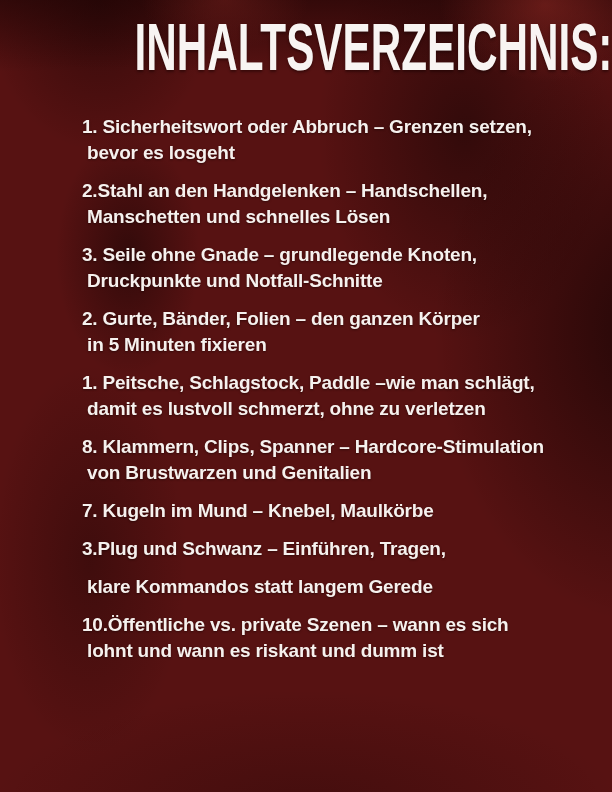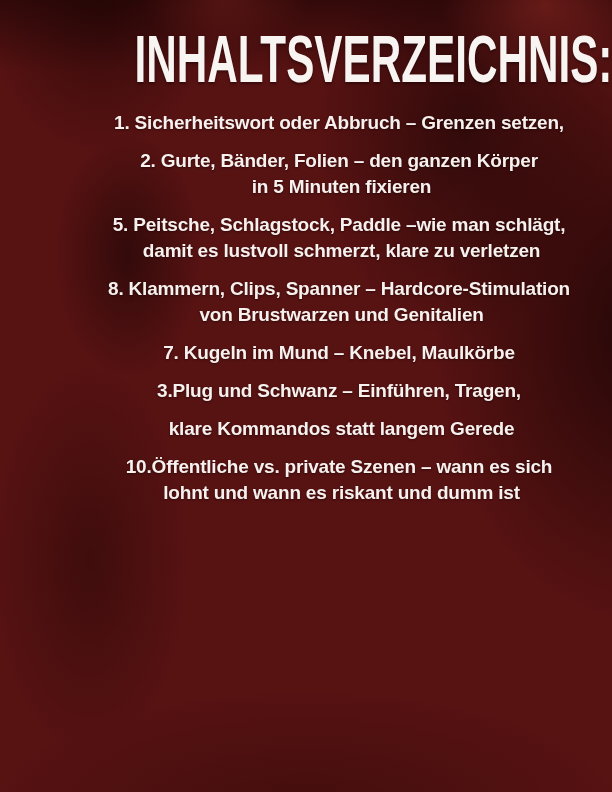--- a/index.html
+++ b/index.html
@@ -22,43 +22,42 @@
       linear-gradient(180deg, rgba(28, 4, 4, 0.60), rgba(28, 4, 4, 0) 9%),
       radial-gradient(ellipse 160px 210px at 100px 0px,  rgba(24, 3, 3, 0.55), transparent 72%),
       radial-gradient(ellipse 100px 170px at 128px 255px, rgba(26, 5, 5, 0.60), transparent 72%),
       radial-gradient(ellipse 130px 260px at 90px 560px, rgba(34, 6, 6, 0.45), transparent 75%),
       radial-gradient(ellipse 310px 430px at 645px 330px, rgba(18, 3, 3, 0.72), transparent 68%),
       radial-gradient(ellipse 210px 300px at 465px 130px, rgba(20, 4, 4, 0.55), transparent 70%),
       radial-gradient(ellipse 420px 160px at 306px 810px, rgba(44, 8, 8, 0.45), transparent 75%);
   }
 
   .title-wrap {
-    padding-top: 28px;
+    padding-top: 16px;
     text-align: center;
     white-space: nowrap;
   }
 
   .page-title {
     display: inline-block;
     margin: 0;
     font-size: 66px;
     font-weight: bold;
     line-height: 62px;
     letter-spacing: 0px;
     color: #f8f4f2;
     transform: scaleX(0.64);
     transform-origin: 50% 50%;
     text-shadow: 0 2px 3px rgba(20, 2, 2, 0.45);
   }
 
   .toc {
-    margin-top: 20px;
+    margin-top: 36px;
     padding-left: 82px;
     padding-right: 16px;
-    text-align: center;
   }
 
   .toc-item {
     margin-bottom: 12px;
   }
 
   .toc-line {
     display: block;
     white-space: pre;
     font-size: 19px;
@@ -75,32 +74,41 @@
 <div class="poster">
 
   <div class="title-wrap">
     <h1 class="page-title">INHALTSVERZEICHNIS:</h1>
   </div>
 
   <div class="toc">
 
     <div class="toc-item">
       <span class="toc-line">1. Sicherheitswort oder Abbruch – Grenzen setzen,</span>
+      <span class="toc-line"> bevor es losgeht</span>
     </div>
 
+    <div class="toc-item">
+      <span class="toc-line">2.Stahl an den Handgelenken – Handschellen,</span>
+      <span class="toc-line"> Manschetten und schnelles Lösen</span>
+    </div>
 
+    <div class="toc-item">
+      <span class="toc-line">3. Seile ohne Gnade – grundlegende Knoten,</span>
+      <span class="toc-line"> Druckpunkte und Notfall-Schnitte</span>
+    </div>
 
     <div class="toc-item">
       <span class="toc-line">2. Gurte, Bänder, Folien – den ganzen Körper</span>
       <span class="toc-line"> in 5 Minuten fixieren</span>
     </div>
 
     <div class="toc-item">
-      <span class="toc-line">5. Peitsche, Schlagstock, Paddle –wie man schlägt,</span>
-      <span class="toc-line"> damit es lustvoll schmerzt, klare zu verletzen</span>
+      <span class="toc-line">1. Peitsche, Schlagstock, Paddle –wie man schlägt,</span>
+      <span class="toc-line"> damit es lustvoll schmerzt, ohne zu verletzen</span>
     </div>
 
     <div class="toc-item">
       <span class="toc-line">8. Klammern, Clips, Spanner – Hardcore-Stimulation</span>
       <span class="toc-line"> von Brustwarzen und Genitalien</span>
     </div>
 
     <div class="toc-item">
       <span class="toc-line">7. Kugeln im Mund – Knebel, Maulkörbe</span>
     </div>

